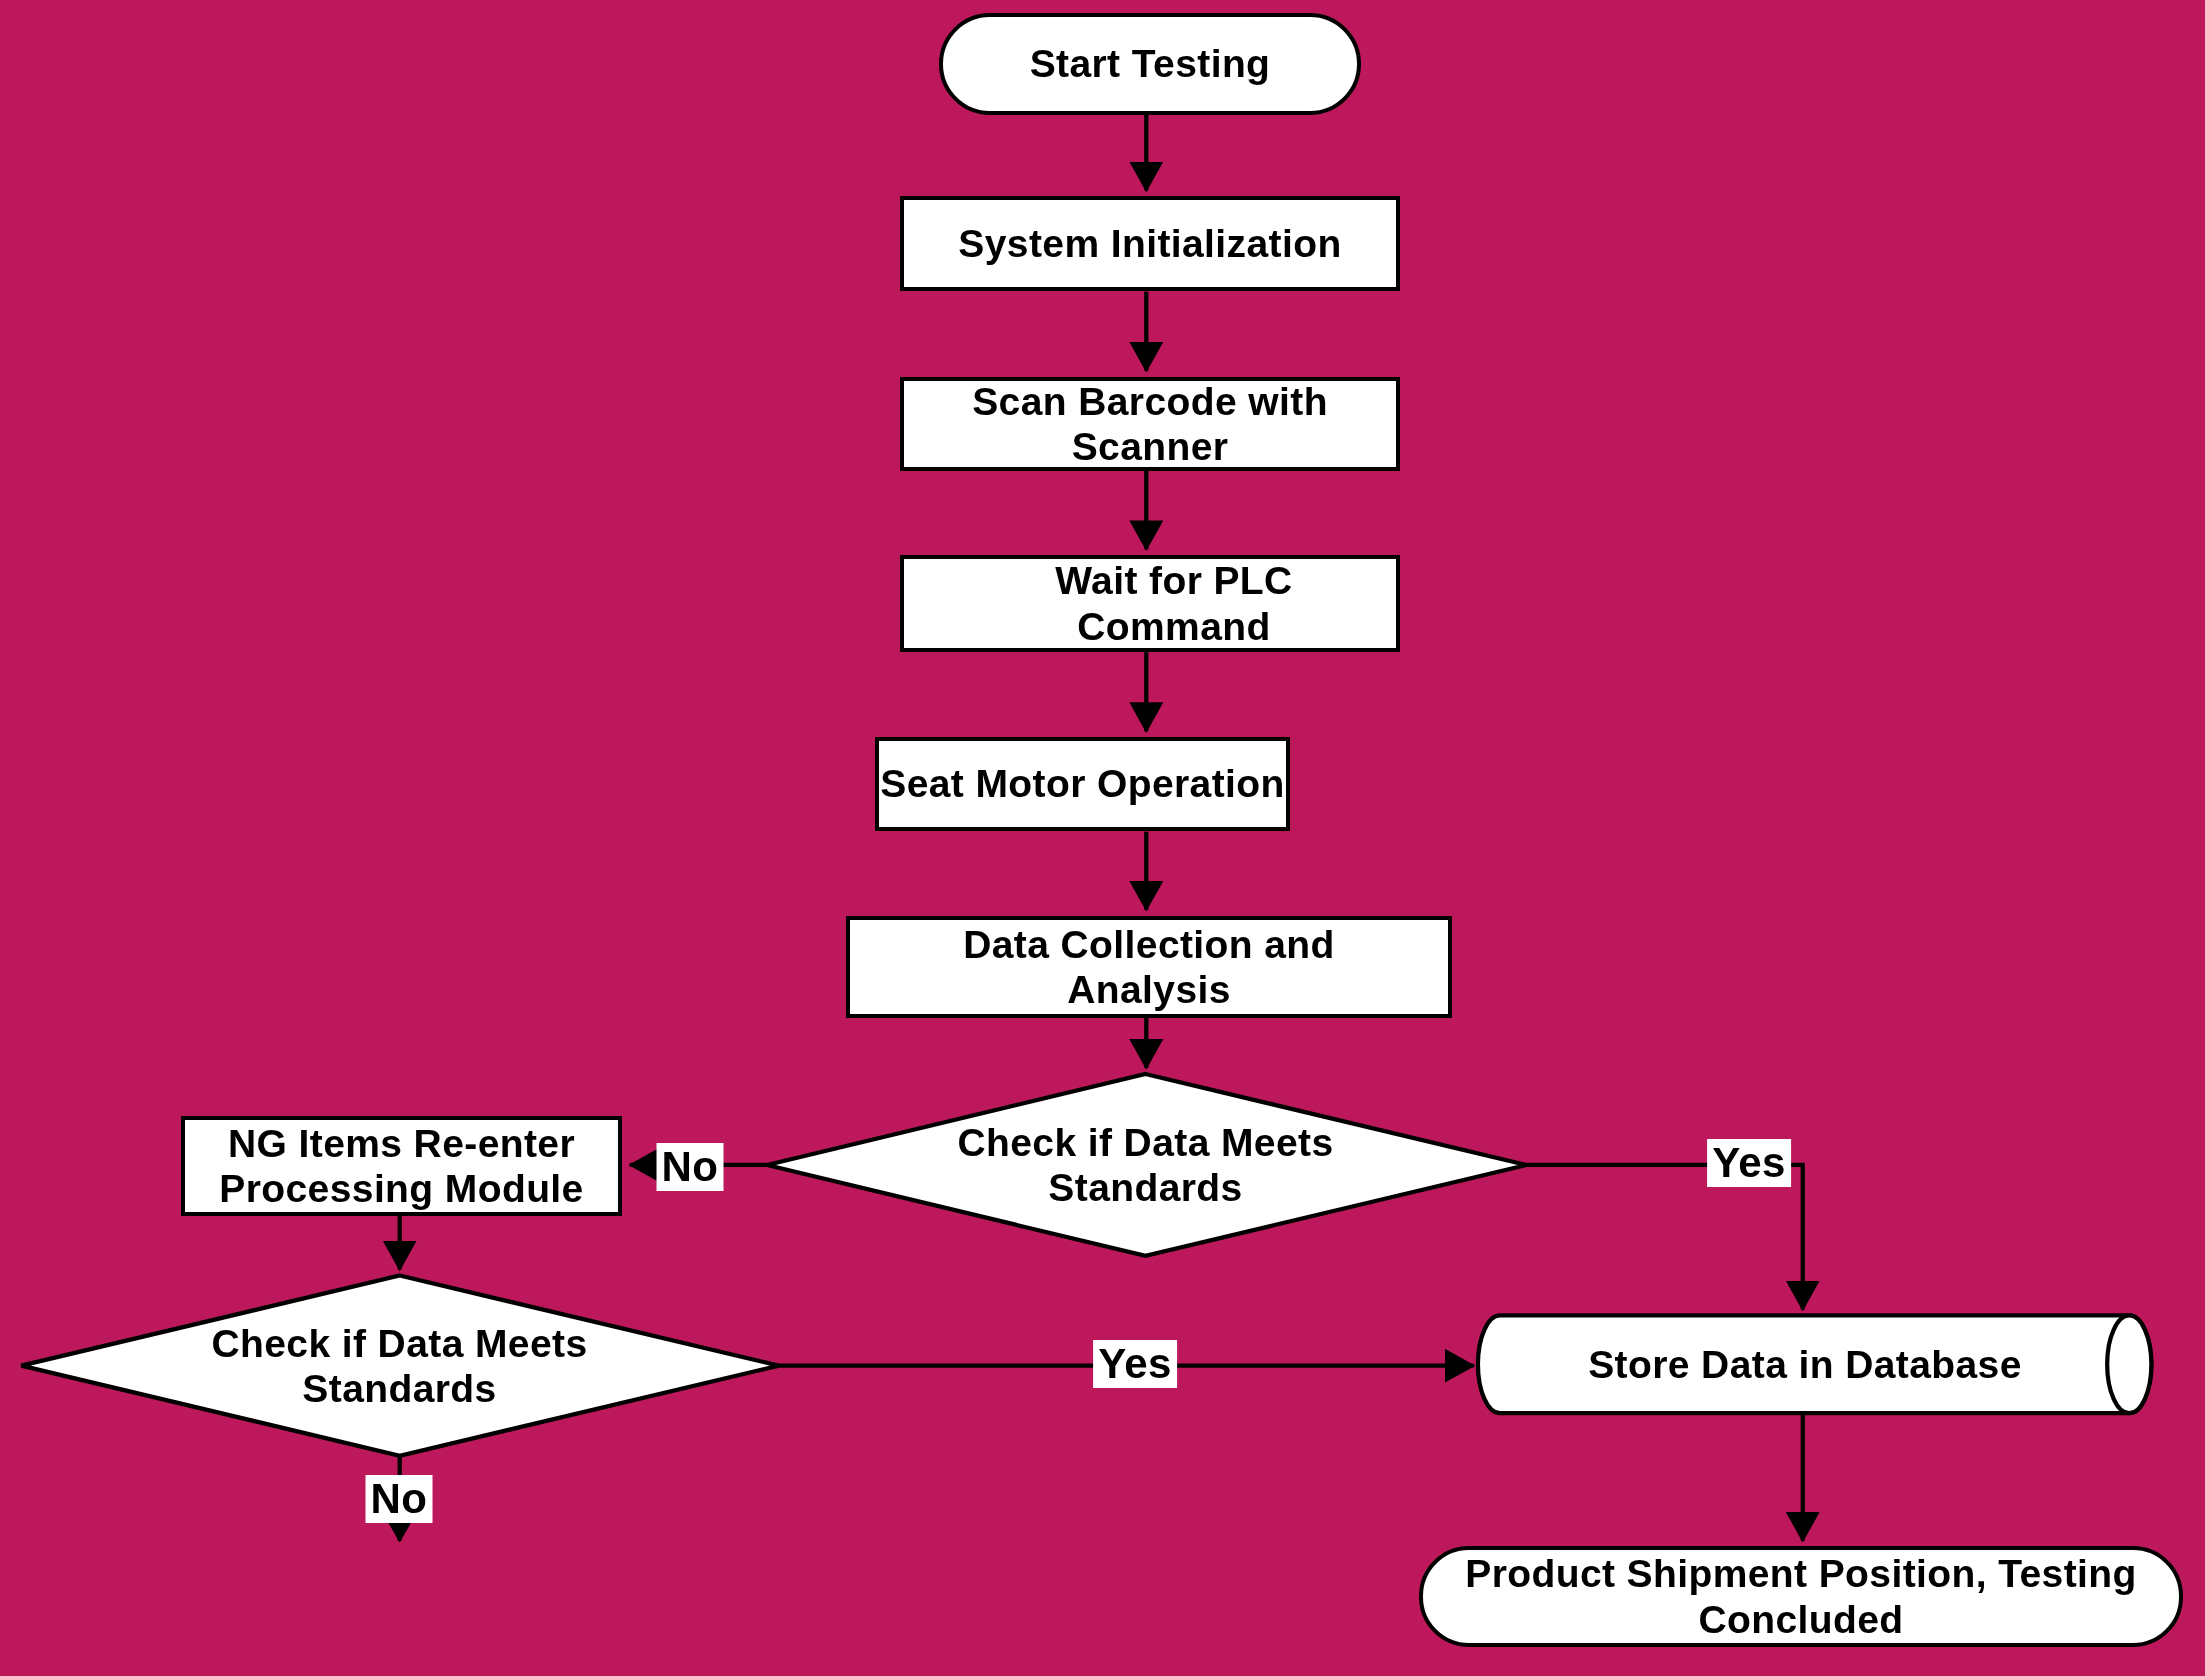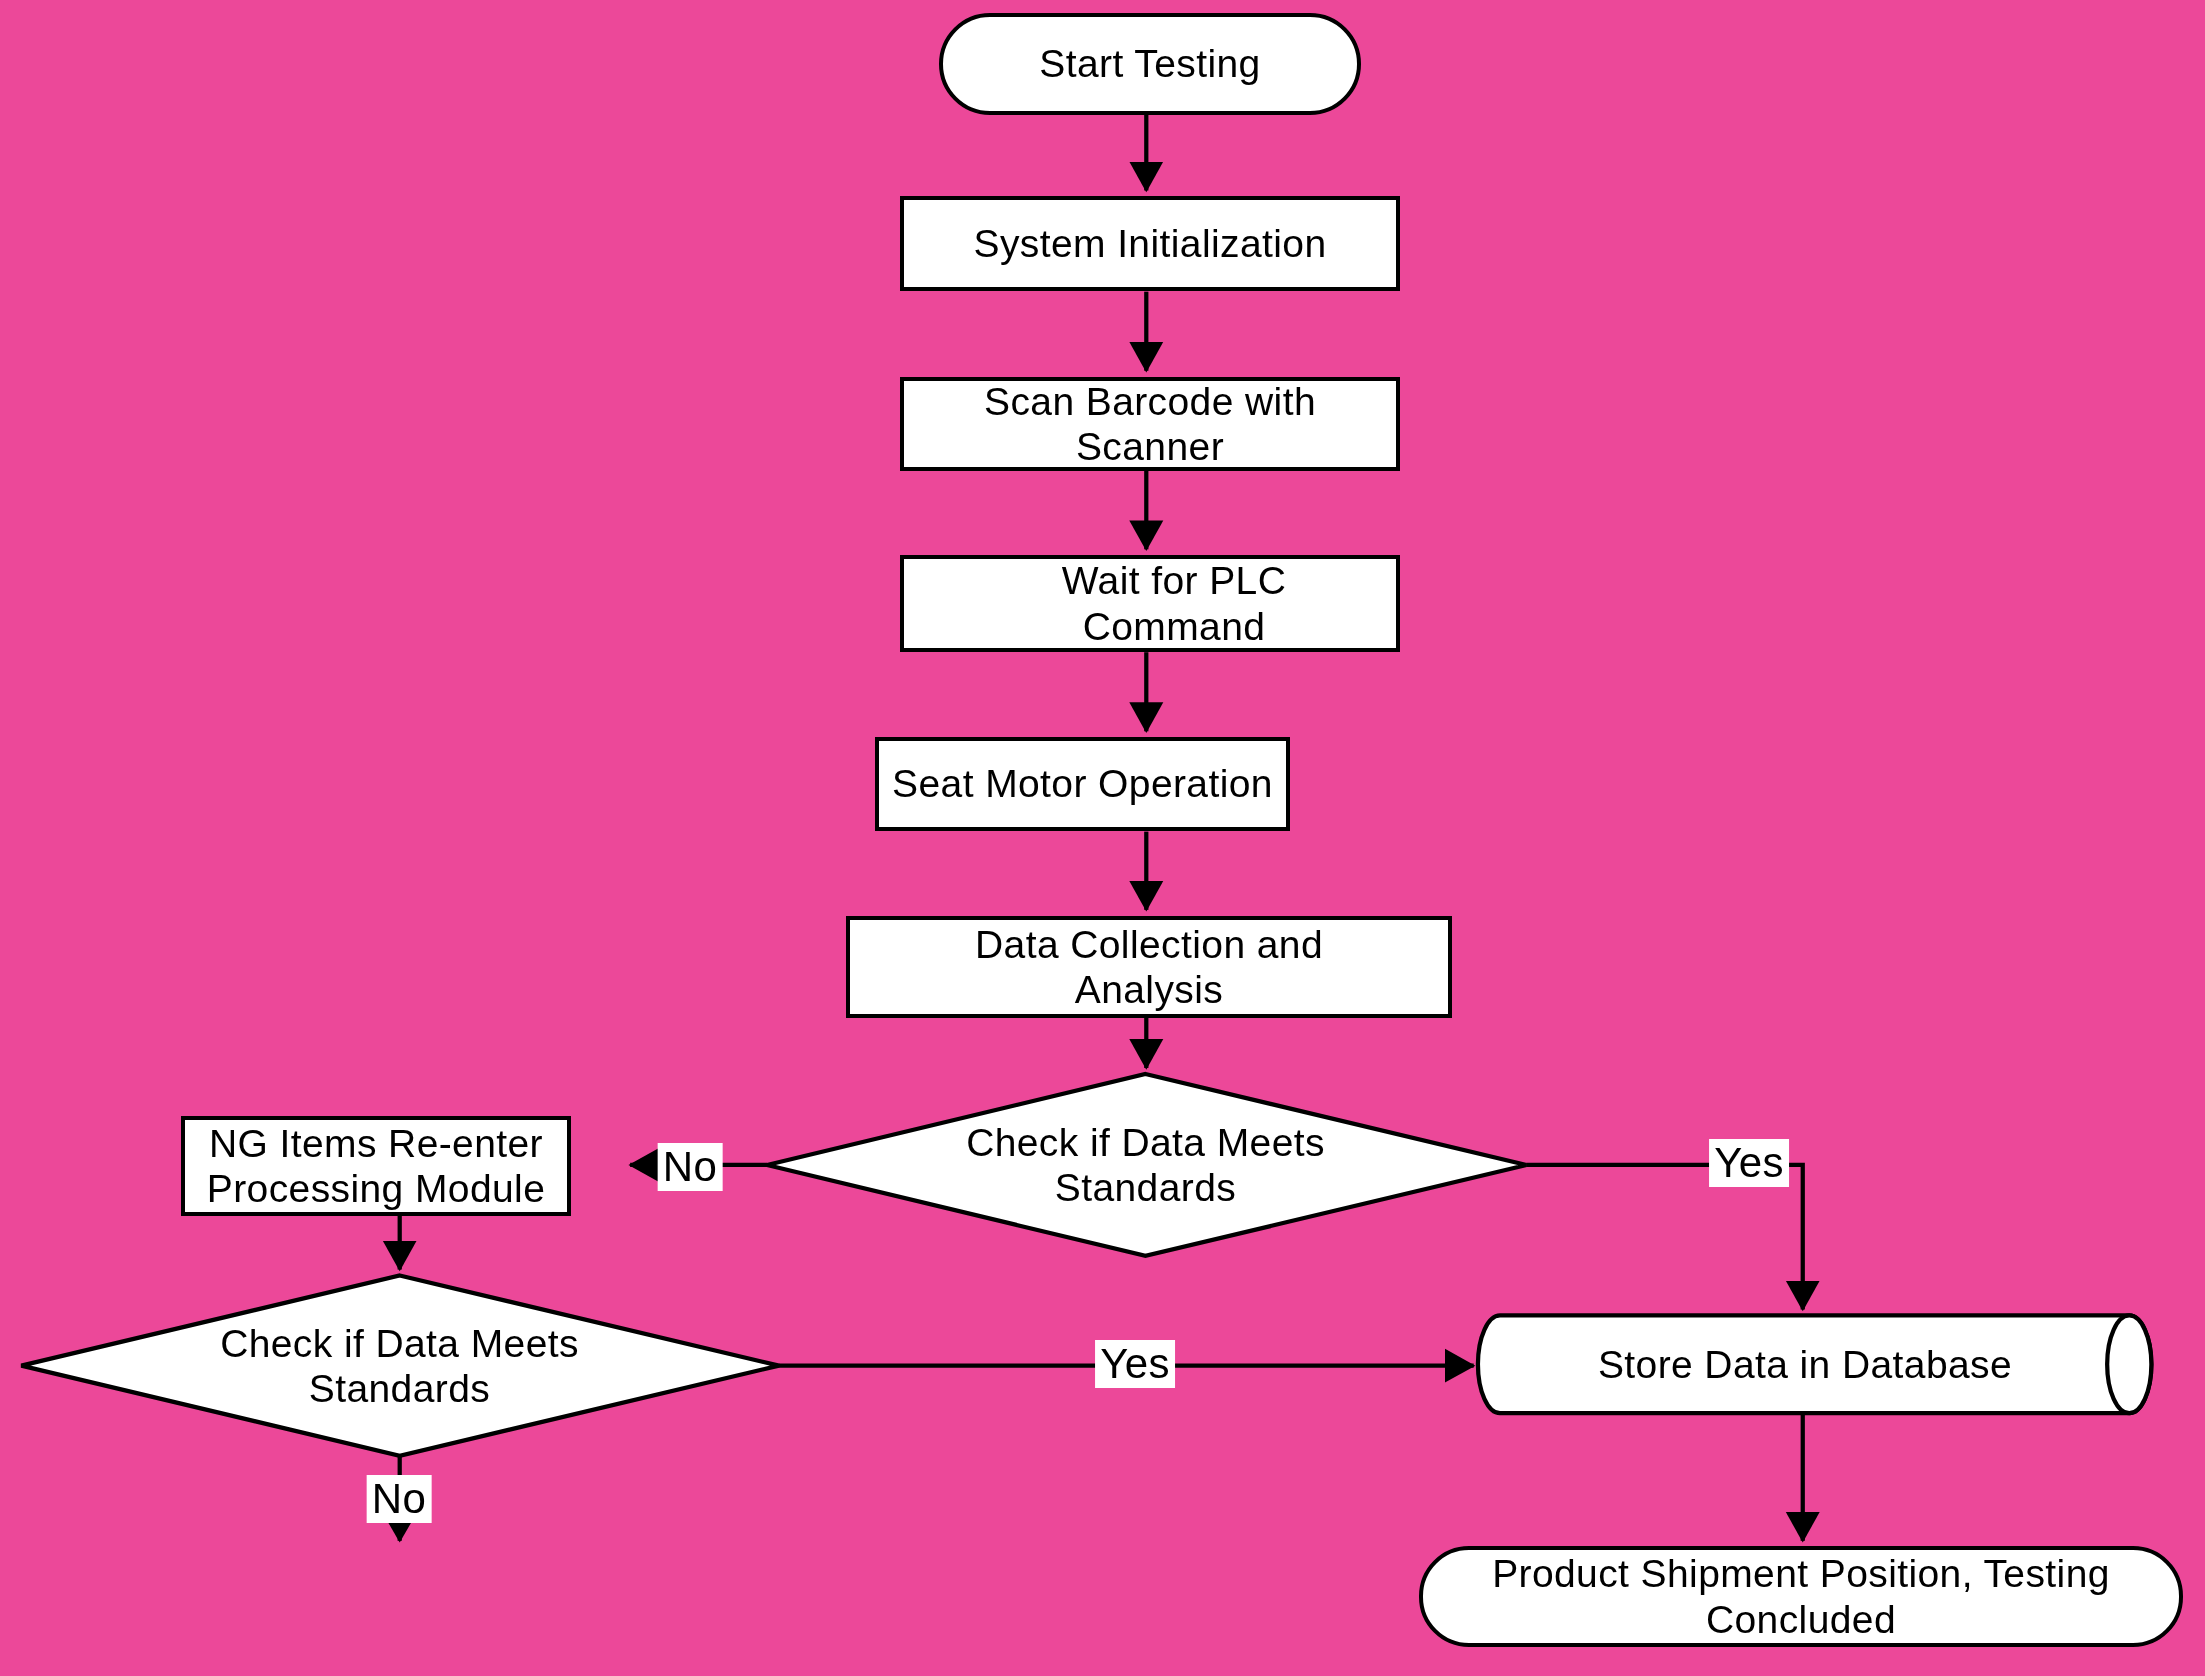--- a/index.html
+++ b/index.html
@@ -1,22 +1,23 @@
 <!DOCTYPE html>
 <html style="font-size:13.6px"><head>
 <meta charset="utf-8">
 <style>
   html, body { margin: 0; padding: 0; background: #ffffff; }
   .canvas {
     position: relative;
     width: 2205px;
     height: 1676px;
-    background: #ec4899;
+    background: #be185d;
     font-family: "Liberation Sans", "DejaVu Sans", sans-serif;
     color: #000000;
+    font-weight: bold;
   }
   .layer { position: absolute; left: 0; top: 0; }
   .node {
     position: absolute;
     box-sizing: border-box;
     display: flex;
     align-items: center;
     justify-content: center;
     text-align: center;
     background: #ffffff;
@@ -103,21 +104,21 @@
   <div class="node" style="left:846px; top:916px; width:606px; height:102px;">
     <span>Data Collection and
 Analysis</span>
   </div>
 
   <div class="node plain" style="left:869px; top:1091px; width:553px; height:148px;">
     <span>Check if Data Meets
 Standards</span>
   </div>
 
-  <div class="node" style="left:181px; top:1116px; width:390px; height:100px;">
+  <div class="node" style="left:181px; top:1116px; width:441px; height:100px;">
     <span>NG Items Re-enter
 Processing Module</span>
   </div>
 
   <div class="node plain" style="left:123px; top:1292px; width:553px; height:148px;">
     <span>Check if Data Meets
 Standards</span>
   </div>
 
 

